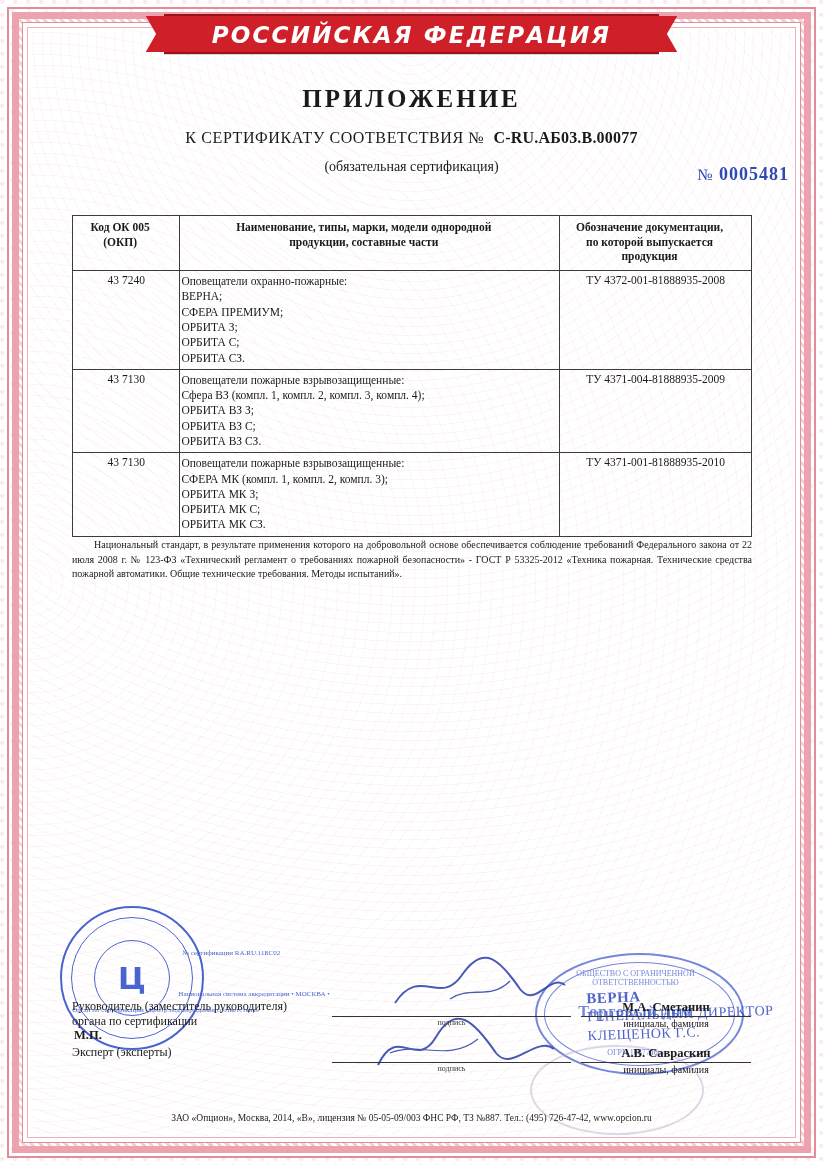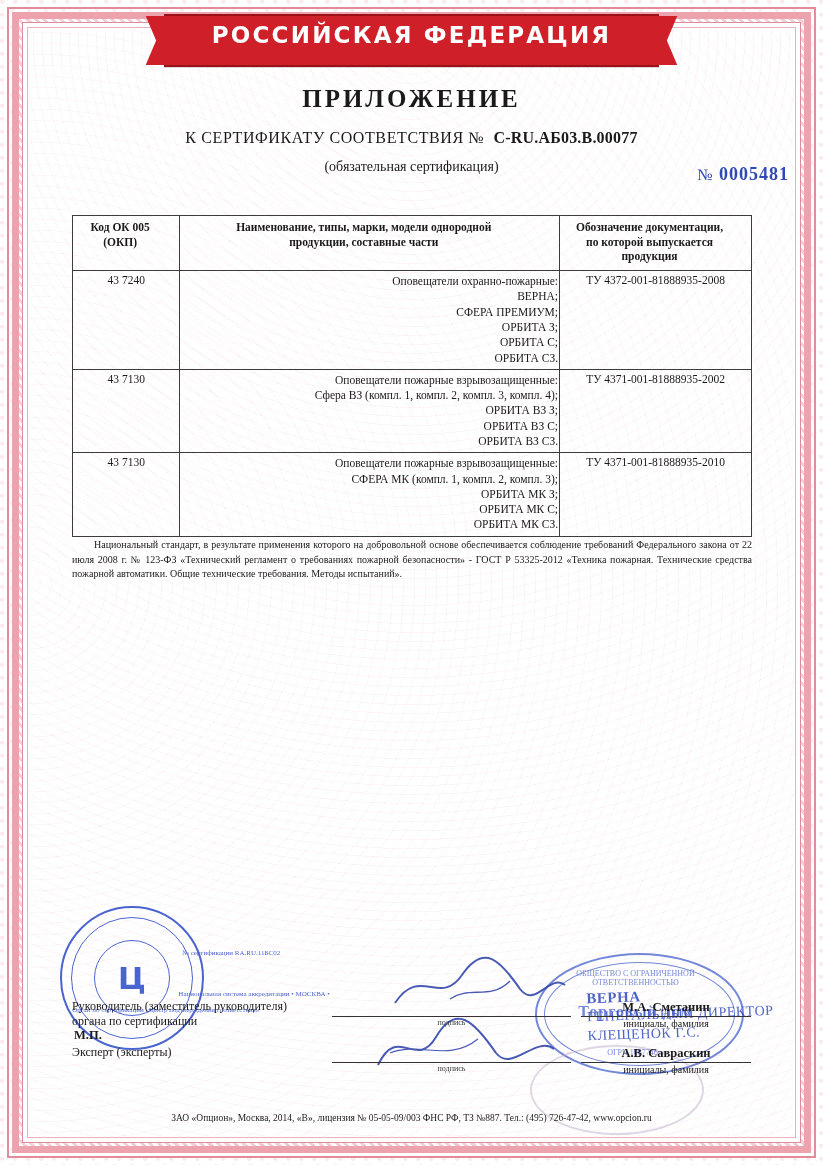--- a/index.html
+++ b/index.html
@@ -74,29 +74,30 @@
     top: -16px;
     left: 0;
     right: 0;
     display: flex;
     justify-content: center;
   }
   .banner {
     position: relative;
     background: #cf1f28;
     color: #fff;
-    padding: 6px 48px 17px 48px;
+    padding: 6px 48px 4px 48px;
     font-family: "DejaVu Sans", sans-serif;
     font-weight: bold;
     font-size: 23px;
     letter-spacing: 2.2px;
     text-align: center;
     border-top: 2px solid #9c1018;
     border-bottom: 2px solid #9c1018;
     box-shadow: 0 1px 0 rgba(0,0,0,0.15);
+    font-style: italic;
   }
   .banner::before, .banner::after {
     content: "";
     position: absolute;
     top: 0; bottom: 0;
     width: 26px;
     background: #cf1f28;
   }
   .banner::before { left: -18px; clip-path: polygon(0 0, 100% 0, 100% 100%, 0 100%, 40% 50%); }
   .banner::after { right: -18px; clip-path: polygon(0 0, 100% 0, 60% 50%, 100% 100%, 0 100%); }
@@ -157,21 +158,21 @@
     font-size: 11.5px;
     padding: 4px 18px 6px 6px;
     line-height: 1.28;
   }
   .col1 { width: 96px; text-align: center; }
   .col2 { width: 392px; }
   .col3 { width: 192px; text-align: center; }
   td.col1 { text-align: center; padding-top: 4px; }
   td.col3 { text-align: center; padding-top: 4px; }
   td.col2 { line-height: 1.33; }
-  td.col2 div { white-space: nowrap; text-align: right; }
+  td.col2 div { white-space: nowrap; }
 
   
   .para {
     position: absolute;
     top: 508px;
     left: 42px;
     width: 680px;
     font-size: 10px;
     line-height: 1.45;
     text-align: justify;
@@ -428,21 +429,21 @@
         </tr>
         <tr>
           <td class="col1">43 7130</td>
           <td class="col2">
             <div>Оповещатели пожарные взрывозащищенные:</div>
             <div>Сфера ВЗ (компл. 1, компл. 2, компл. 3, компл. 4);</div>
             <div>ОРБИТА ВЗ З;</div>
             <div>ОРБИТА ВЗ С;</div>
             <div>ОРБИТА ВЗ СЗ.</div>
           </td>
-          <td class="col3">ТУ 4371-001-81888935-2002</td>
+          <td class="col3">ТУ 4371-004-81888935-2009</td>
         </tr>
         <tr>
           <td class="col1">43 7130</td>
           <td class="col2">
             <div>Оповещатели пожарные взрывозащищенные:</div>
             <div>СФЕРА МК (компл. 1, компл. 2, компл. 3);</div>
             <div>ОРБИТА МК З;</div>
             <div>ОРБИТА МК С;</div>
             <div>ОРБИТА МК СЗ.</div>
           </td>

